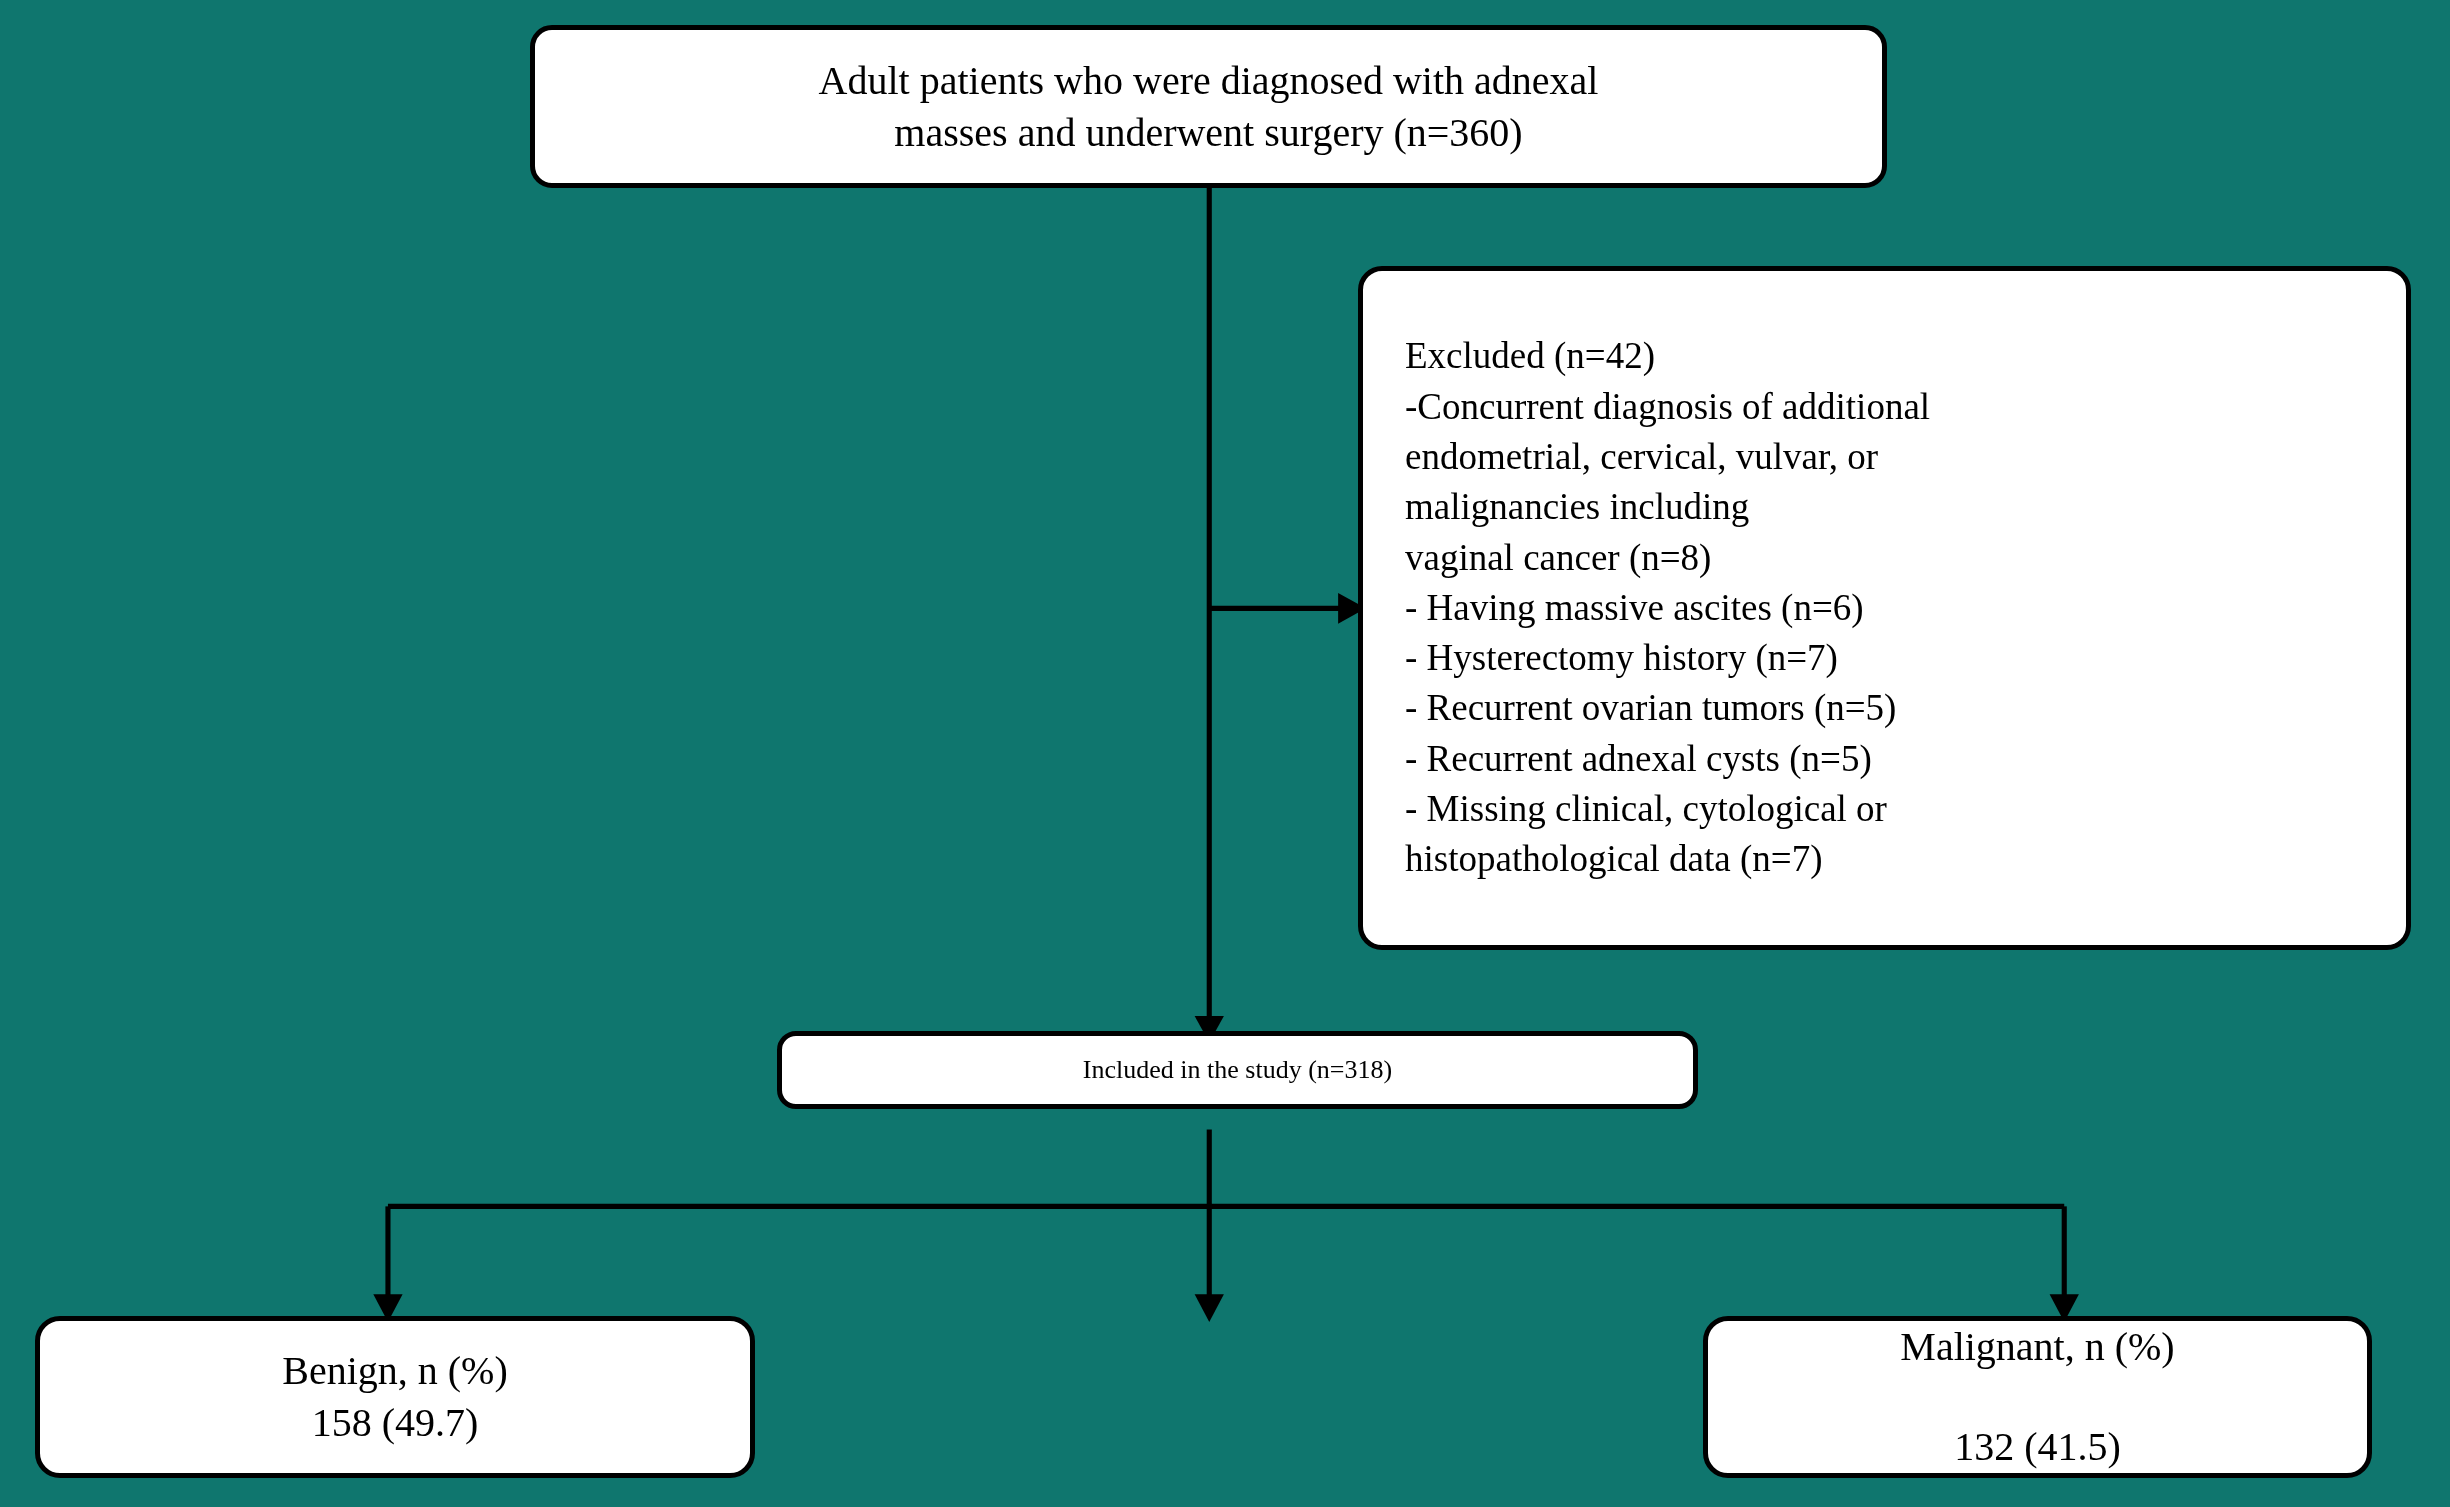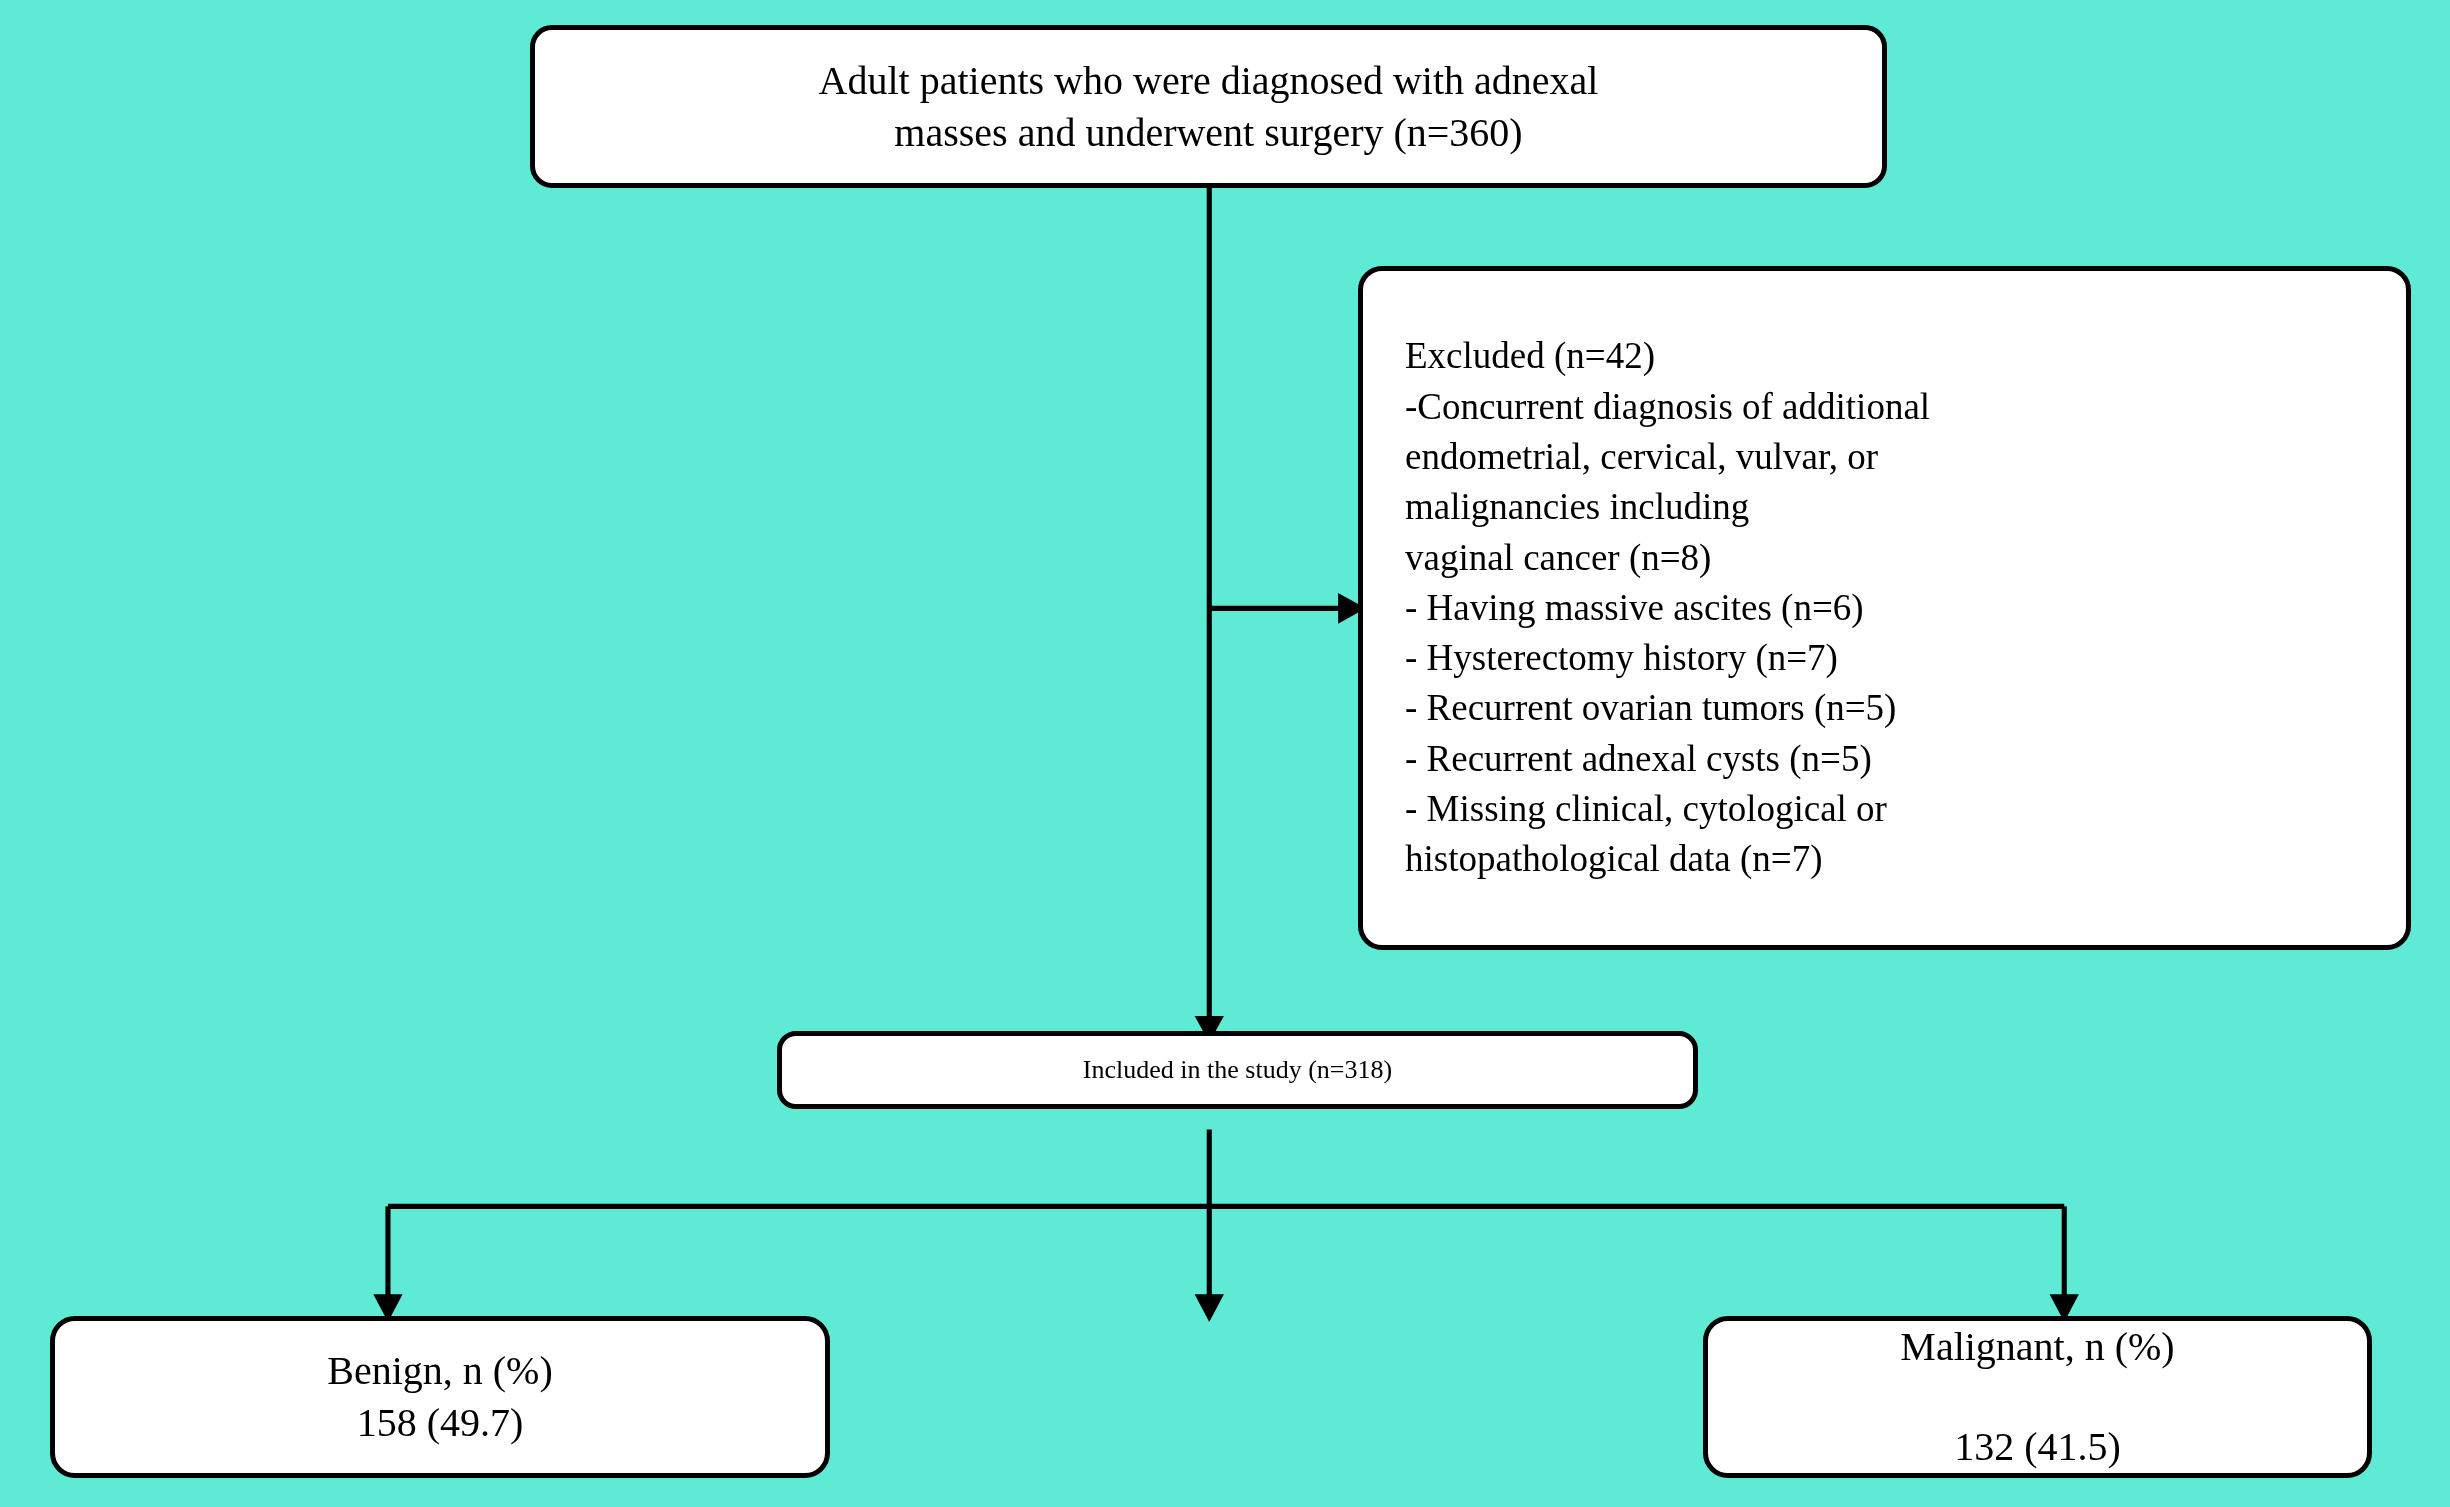--- a/index.html
+++ b/index.html
@@ -9,21 +9,21 @@
     background: #ffffff;
   }
   body {
     font-family: "Liberation Serif", "DejaVu Serif", serif;
     color: #000000;
   }
   #diagram-root {
     position: relative;
     width: 2450px;
     height: 1508px;
-    background: #5eead4;
+    background: #0f766e;
     overflow: hidden;
   }
   svg.connector-layer {
     position: absolute;
     left: 0;
     top: 0;
     width: 2450px;
     height: 1508px;
     pointer-events: none;
   }
@@ -85,21 +85,21 @@
     font-size: 26px;
   }
 
   
   .outcome-box {
     top: 1316px;
     height: 162px;
     border-radius: 25px;
     font-size: 40px;
   }
-  #box-benign    { left: 50px;   width: 780px; }
+  #box-benign    { left: 35px;   width: 720px; }
   #box-borderline{ left: 873px; width: 671px; }
   #box-malignant { left: 1703px; width: 669px; justify-content: space-between; }
 </style>
 </head>
 <body>
 
 <div id="diagram-root">
 
   <svg class="connector-layer" viewBox="0 0 3347 2060" xmlns="http://www.w3.org/2000/svg">
     <defs>

